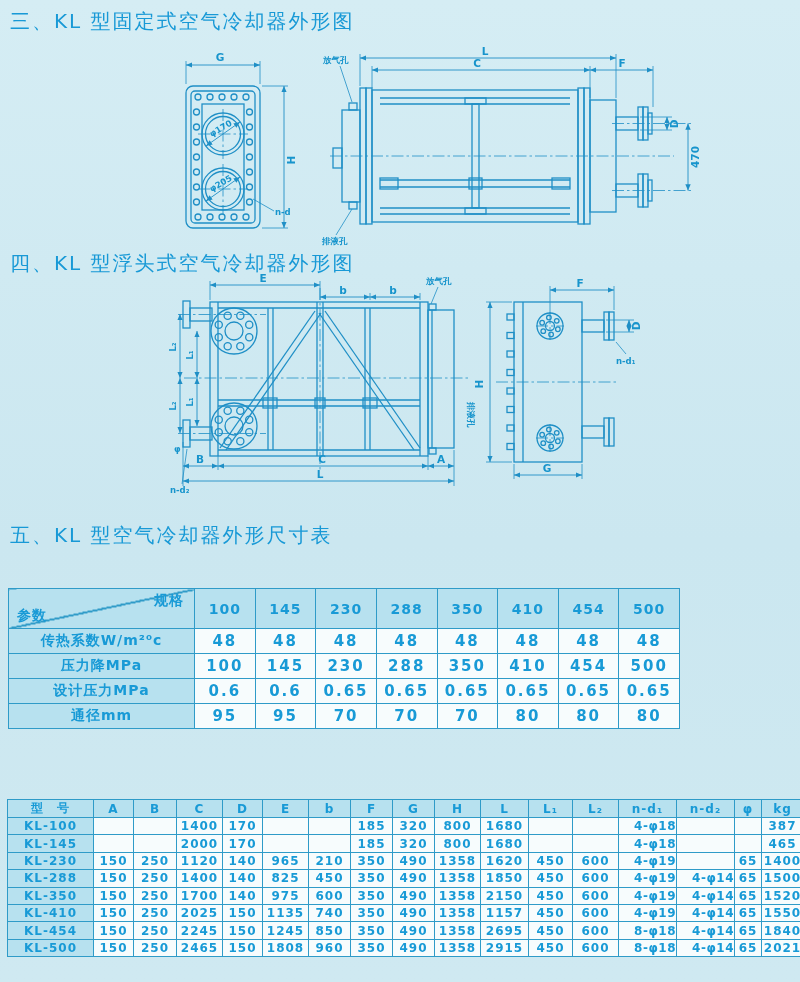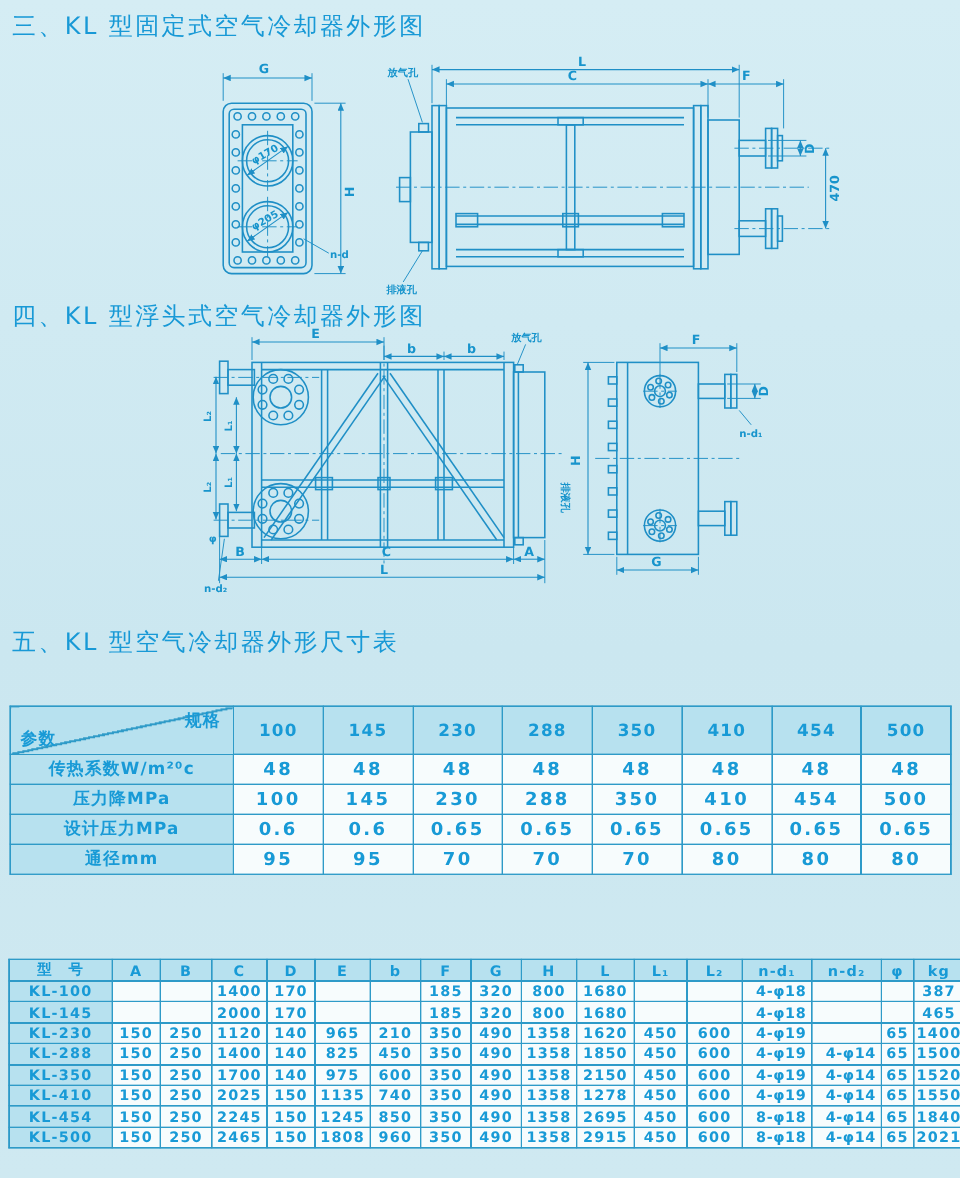--- a/index.html
+++ b/index.html
@@ -20,34 +20,34 @@
   #sv2 .dim{marker-start:url(#ar2);marker-end:url(#ar2)}
   #sv3 .dim{marker-start:url(#ar3);marker-end:url(#ar3)}
   #sv4 .dim{marker-start:url(#ar4);marker-end:url(#ar4)}
   svg text{fill:#1794cc;font-size:10.5px;font-weight:bold}
   svg text.sm{font-size:8.5px}
   
   .t{position:absolute;border-collapse:collapse;table-layout:fixed;background:#2f9bc8}
   .t td,.t th{border:1.6px solid #2f9bc8;color:#189ad6;text-align:center;vertical-align:middle;
     background:#f7fcfd;font-weight:bold;overflow:hidden;white-space:nowrap}
   .t .hd{background:#b7e1ef}
-  .t1{left:8px;top:588px;width:785px}
+  .t1{left:8px;top:588px;width:672px}
   .t1 thead tr{height:40px}
   .t1 tbody tr{height:25px}
   .t1 td{font-size:15px;letter-spacing:2px}
   .t1 th{font-size:14px;letter-spacing:1px}
   .t1 .diag{position:relative;
     background-image:linear-gradient(to bottom right,transparent calc(50% - 1px),#2f9bc8 calc(50% - 1px) calc(50% + 1px),transparent calc(50% + 1px));
     background-color:#b7e1ef}
   .t1 .c-top{position:absolute;top:3px;right:10px;font-size:14px}
   .t1 .c-bot{position:absolute;bottom:3px;left:8px;font-size:14px}
   .t2{left:7px;top:799px;width:786px}
   .t2 tr{height:17.4px}
   .t2 td,.t2 th{font-size:12px;letter-spacing:1px}
-  .t2 td:nth-child(14),.t2 td:nth-child(15){text-align:center;padding-left:7px;letter-spacing:0.5px}
+  .t2 td:nth-child(14),.t2 td:nth-child(15){text-align:right;padding-left:7px;letter-spacing:0.5px}
 </style>
 </head>
 <body>
 
 <div class="page">
 
   <h2 class="sec-title" style="left:10px;top:8px">三、KL 型固定式空气冷却器外形图</h2>
   <h2 class="sec-title" style="left:10px;top:250px">四、KL 型浮头式空气冷却器外形图</h2>
   <h2 class="sec-title" style="left:10px;top:522px">五、KL 型空气冷却器外形尺寸表</h2>
 
@@ -574,21 +574,21 @@
           <th class="hd">KL-410</th>
           <td>150</td>
           <td>250</td>
           <td>2025</td>
           <td>150</td>
           <td>1135</td>
           <td>740</td>
           <td>350</td>
           <td>490</td>
           <td>1358</td>
-          <td>1278</td>
+          <td>1157</td>
           <td>450</td>
           <td>600</td>
           <td>4-φ19</td>
           <td>4-φ14</td>
           <td>65</td>
           <td>1550</td>
         </tr>
         <tr>
           <th class="hd">KL-454</th>
           <td>150</td>

